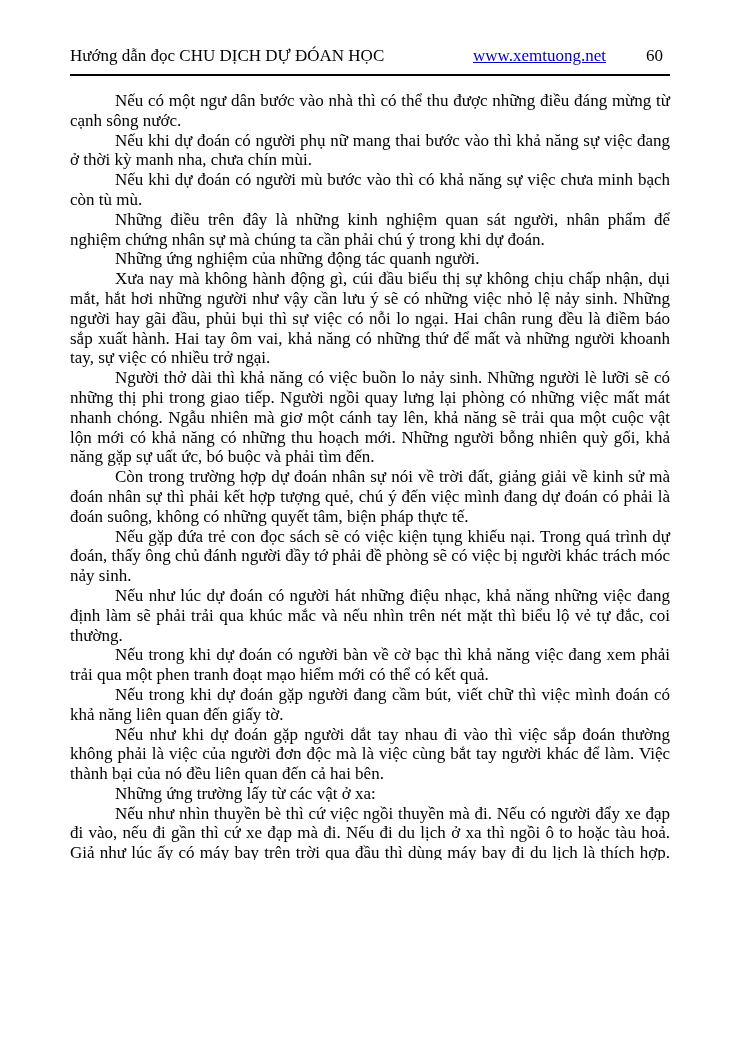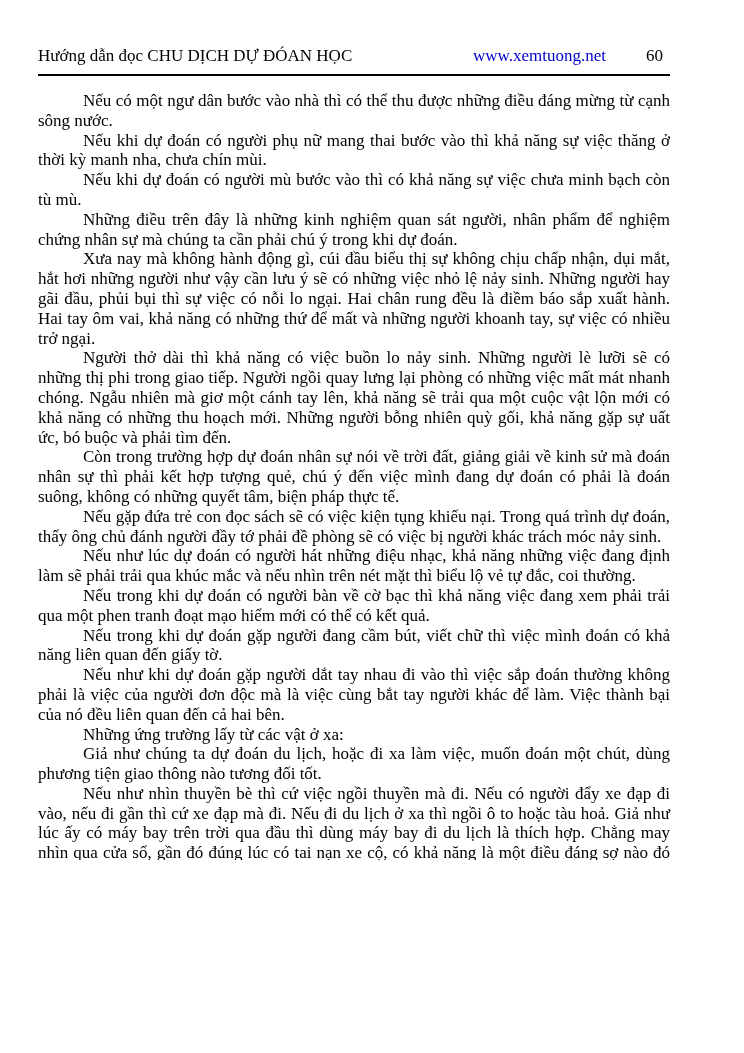--- a/index.html
+++ b/index.html
@@ -6,36 +6,37 @@
     margin: 0;
     padding: 0;
     background: #ffffff;
   }
   .page {
     position: relative;
     width: 744px;
     height: 860px;
     background: #ffffff;
     box-sizing: border-box;
-    padding: 46px 74px 0 38px;
+    padding: 46px 74px 0 70px;
     font-family: "Liberation Serif", "DejaVu Serif", serif;
     color: #000000;
     overflow: hidden;
   }
   .header {
     display: flex;
     align-items: baseline;
     font-size: 17px;
     white-space: nowrap;
   }
   .header-title {
     flex: 1;
   }
   .header-link {
     color: #0000cc;
+    text-decoration: underline;
     cursor: pointer;
     margin-right: 40px;
   }
   .header-pagenum {
     min-width: 24px;
     text-align: left;
   }
   .rule {
     border: none;
     border-top: 2px solid #000000;
@@ -59,44 +60,44 @@
   <div class="header">
     <span class="header-title">Hướng dẫn đọc CHU DỊCH DỰ ĐÓAN HỌC</span>
     <a class="header-link">www.xemtuong.net</a>
     <span class="header-pagenum">60</span>
   </div>
   <hr class="rule">
   <div class="body-text">
 
       <p class="para">Nếu có một ngư dân bước vào nhà thì có thể thu được những điều đáng mừng từ cạnh sông nước.</p>
 
-      <p class="para">Nếu khi dự đoán có người phụ nữ mang thai bước vào thì khả năng sự việc thăng ở thời kỳ manh nha, chưa chín mùi.</p>
+      <p class="para">Nếu khi dự đoán có người phụ nữ mang thai bước vào thì khả năng sự việc đang ở thời kỳ manh nha, chưa chín mùi.</p>
 
       <p class="para">Nếu khi dự đoán có người mù bước vào thì có khả năng sự việc chưa minh bạch còn tù mù.</p>
 
       <p class="para">Những điều trên đây là những kinh nghiệm quan sát người, nhân phẩm để nghiệm chứng nhân sự mà chúng ta cần phải chú ý trong khi dự đoán.</p>
 
 
+      <p class="para">Những ứng nghiệm của những động tác quanh người.</p>
 
       <p class="para">Xưa nay mà không hành động gì, cúi đầu biểu thị sự không chịu chấp nhận, dụi mắt, hắt hơi những người như vậy cần lưu ý sẽ có những việc nhỏ lệ nảy sinh. Những người hay gãi đầu, phủi bụi thì sự việc có nỗi lo ngại. Hai chân rung đều là điềm báo sắp xuất hành. Hai tay ôm vai, khả năng có những thứ để mất và những người khoanh tay, sự việc có nhiều trở ngại.</p>
 
       <p class="para">Người thở dài thì khả năng có việc buồn lo nảy sinh. Những người lè lưỡi sẽ có những thị phi trong giao tiếp. Người ngồi quay lưng lại phòng có những việc mất mát nhanh chóng. Ngẫu nhiên mà giơ một cánh tay lên, khả năng sẽ trải qua một cuộc vật lộn mới có khả năng có những thu hoạch mới. Những người bỗng nhiên quỳ gối, khả năng gặp sự uất ức, bó buộc và phải tìm đến.</p>
 
       <p class="para">Còn trong trường hợp dự đoán nhân sự nói về trời đất, giảng giải về kinh sử mà đoán nhân sự thì phải kết hợp tượng quẻ, chú ý đến việc mình đang dự đoán có phải là đoán suông, không có những quyết tâm, biện pháp thực tế.</p>
 
       <p class="para">Nếu gặp đứa trẻ con đọc sách sẽ có việc kiện tụng khiếu nại. Trong quá trình dự đoán, thấy ông chủ đánh người đầy tớ phải đề phòng sẽ có việc bị người khác trách móc nảy sinh.</p>
 
       <p class="para">Nếu như lúc dự đoán có người hát những điệu nhạc, khả năng những việc đang định làm sẽ phải trải qua khúc mắc và nếu nhìn trên nét mặt thì biểu lộ vẻ tự đắc, coi thường.</p>
 
       <p class="para">Nếu trong khi dự đoán có người bàn về cờ bạc thì khả năng việc đang xem phải trải qua một phen tranh đoạt mạo hiểm mới có thể có kết quả.</p>
 
       <p class="para">Nếu trong khi dự đoán gặp người đang cầm bút, viết chữ thì việc mình đoán có khả năng liên quan đến giấy tờ.</p>
 
 
       <p class="para">Nếu như khi dự đoán gặp người dắt tay nhau đi vào thì việc sắp đoán thường không phải là việc của người đơn độc mà là việc cùng bắt tay người khác để làm. Việc thành bại của nó đều liên quan đến cả hai bên.</p>
 
       <p class="para">Những ứng trường lấy từ các vật ở xa:</p>
 
-      <p class="para">Giả như chúng ta dự đoán du lịch, hoặc đi xa làm việc, muốn đoán một chút, dùng phương tiện giao thông nào tương đối tốt.</p>
 
       <p class="para">Nếu như nhìn thuyền bè thì cứ việc ngồi thuyền mà đi. Nếu có người đẩy xe đạp đi vào, nếu đi gần thì cứ xe đạp mà đi. Nếu đi du lịch ở xa thì ngồi ô to hoặc tàu hoả. Giả như lúc ấy có máy bay trên trời qua đầu thì dùng máy bay đi du lịch là thích hợp. Chẳng may nhìn qua cửa sổ, gần đó đúng lúc có tai nạn xe cộ, có khả năng là một điều đáng sợ nào đó thì tốt nhất đừng ngồi xe đạp hoặc phải đổi ngày khởi hành để tránh được những việc bất lợi cho mình, xảy ra trên đường đi.</p>
     </div>
 </div>
 
 </body></html>

